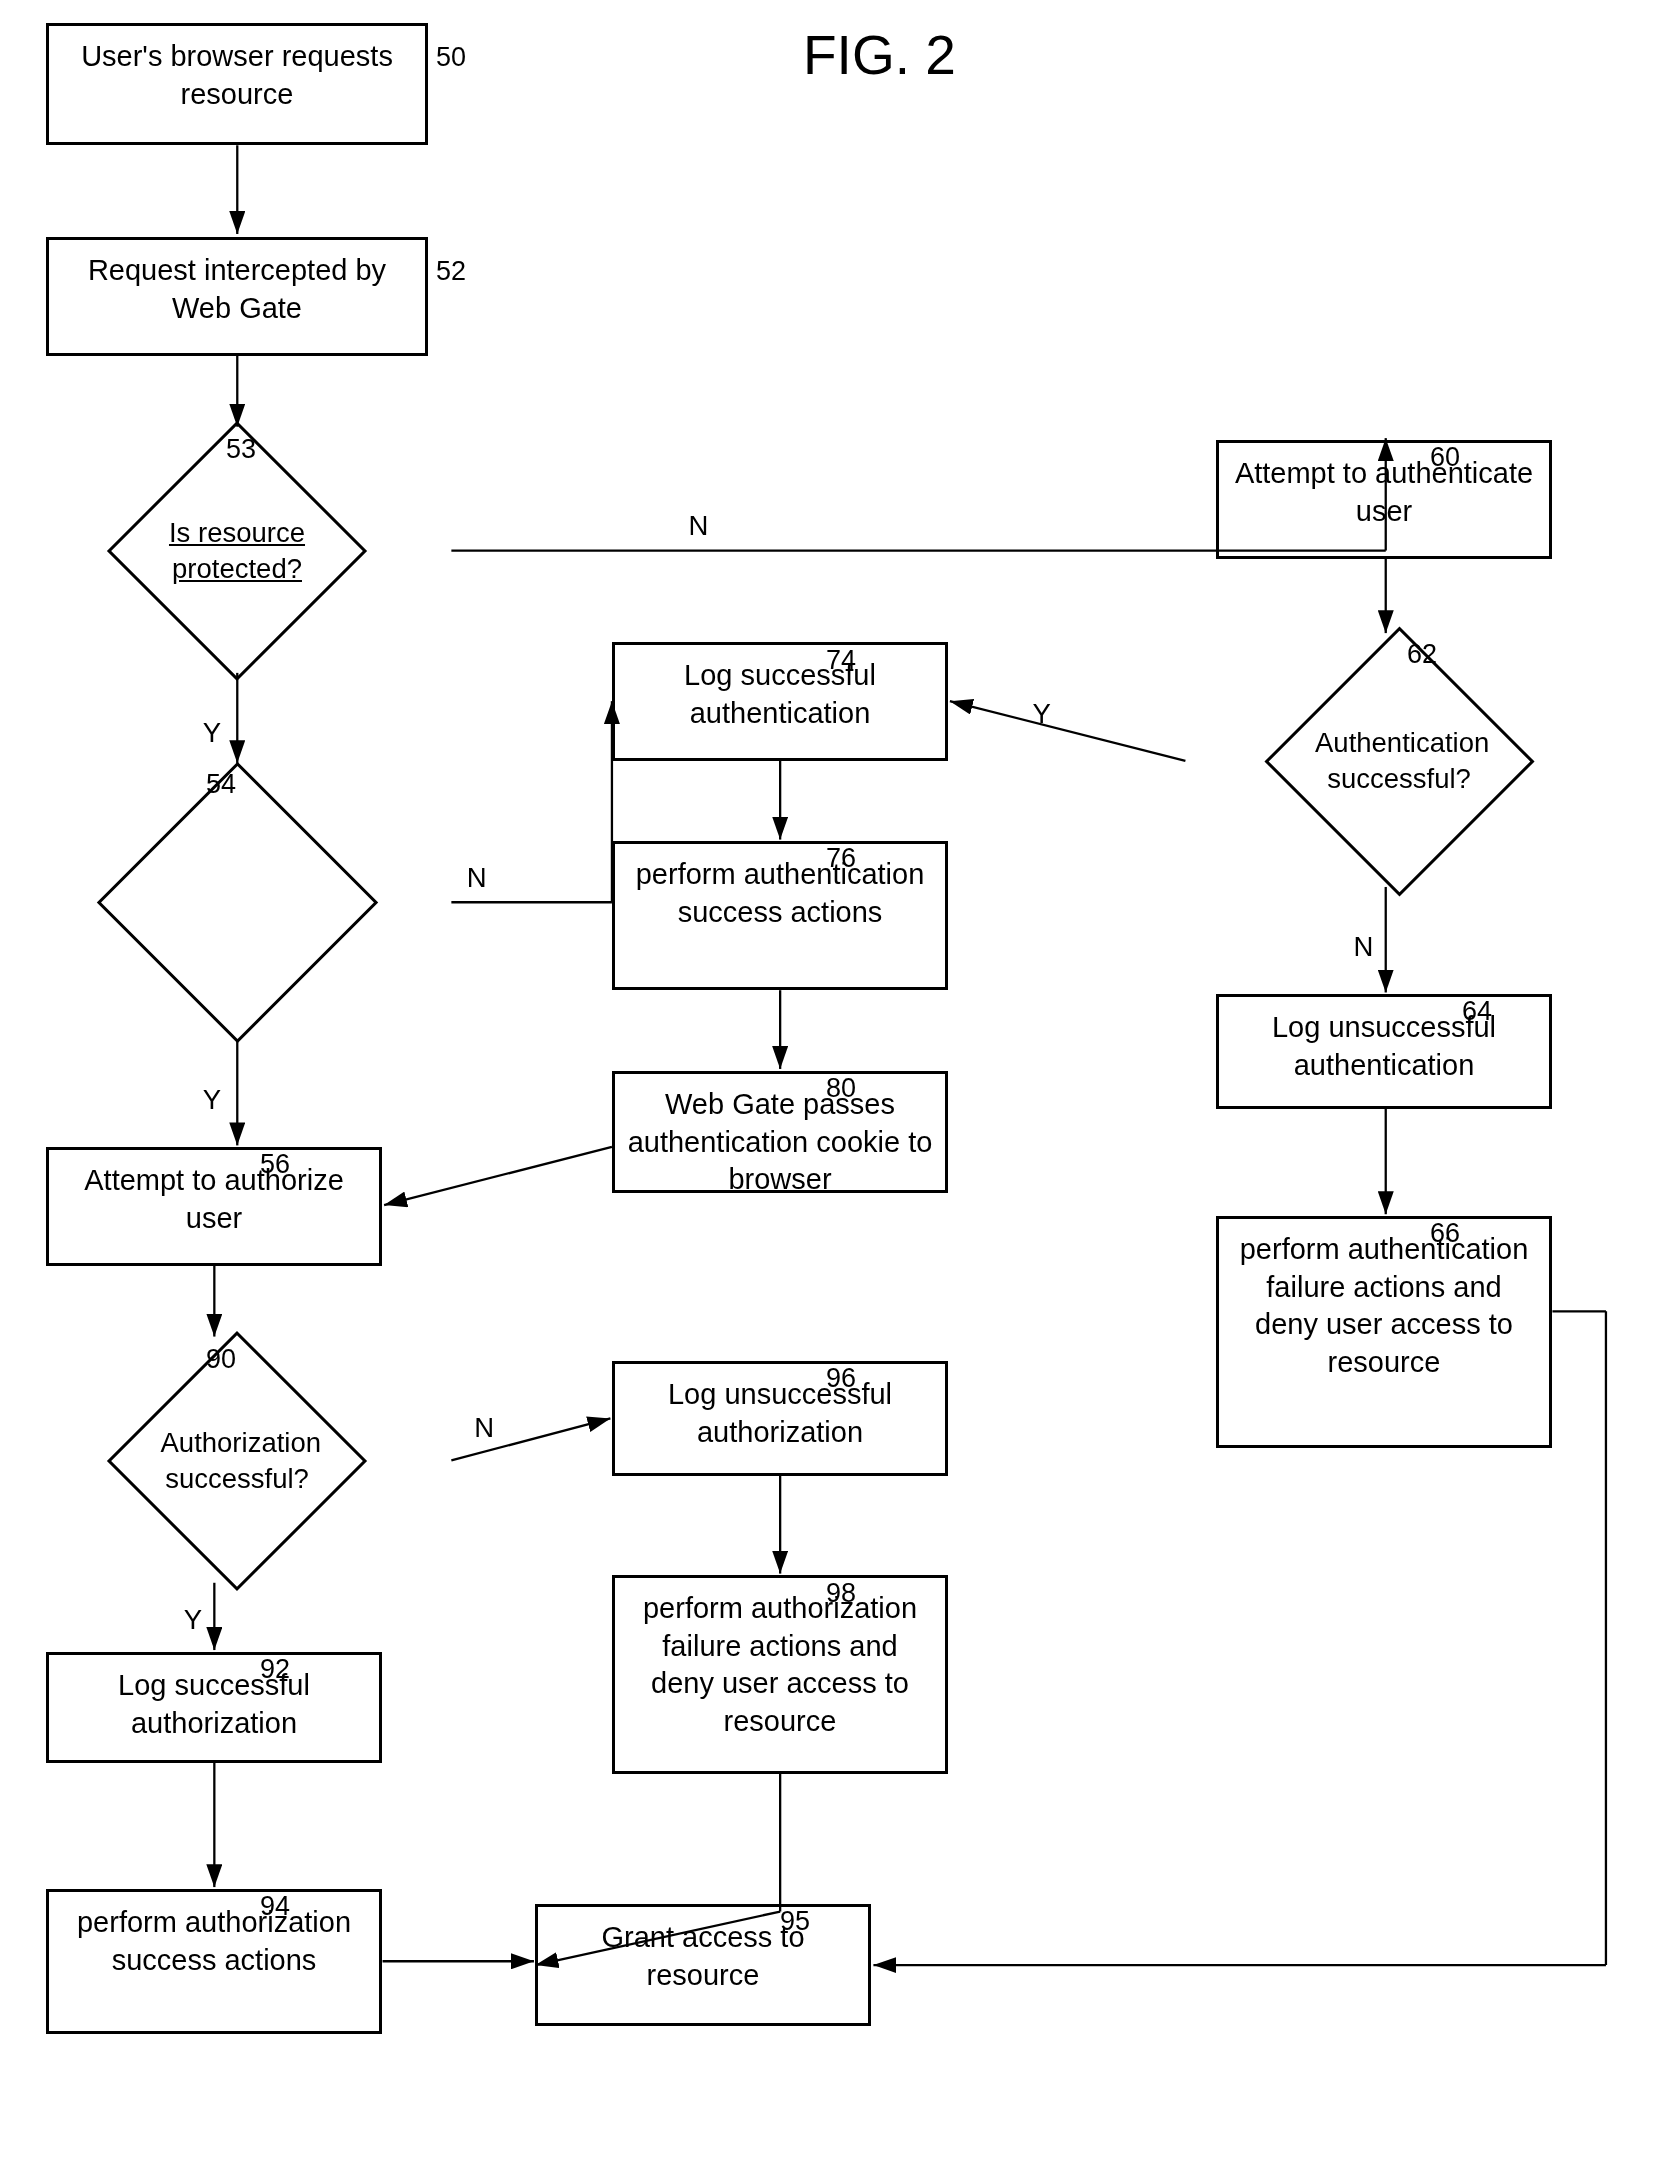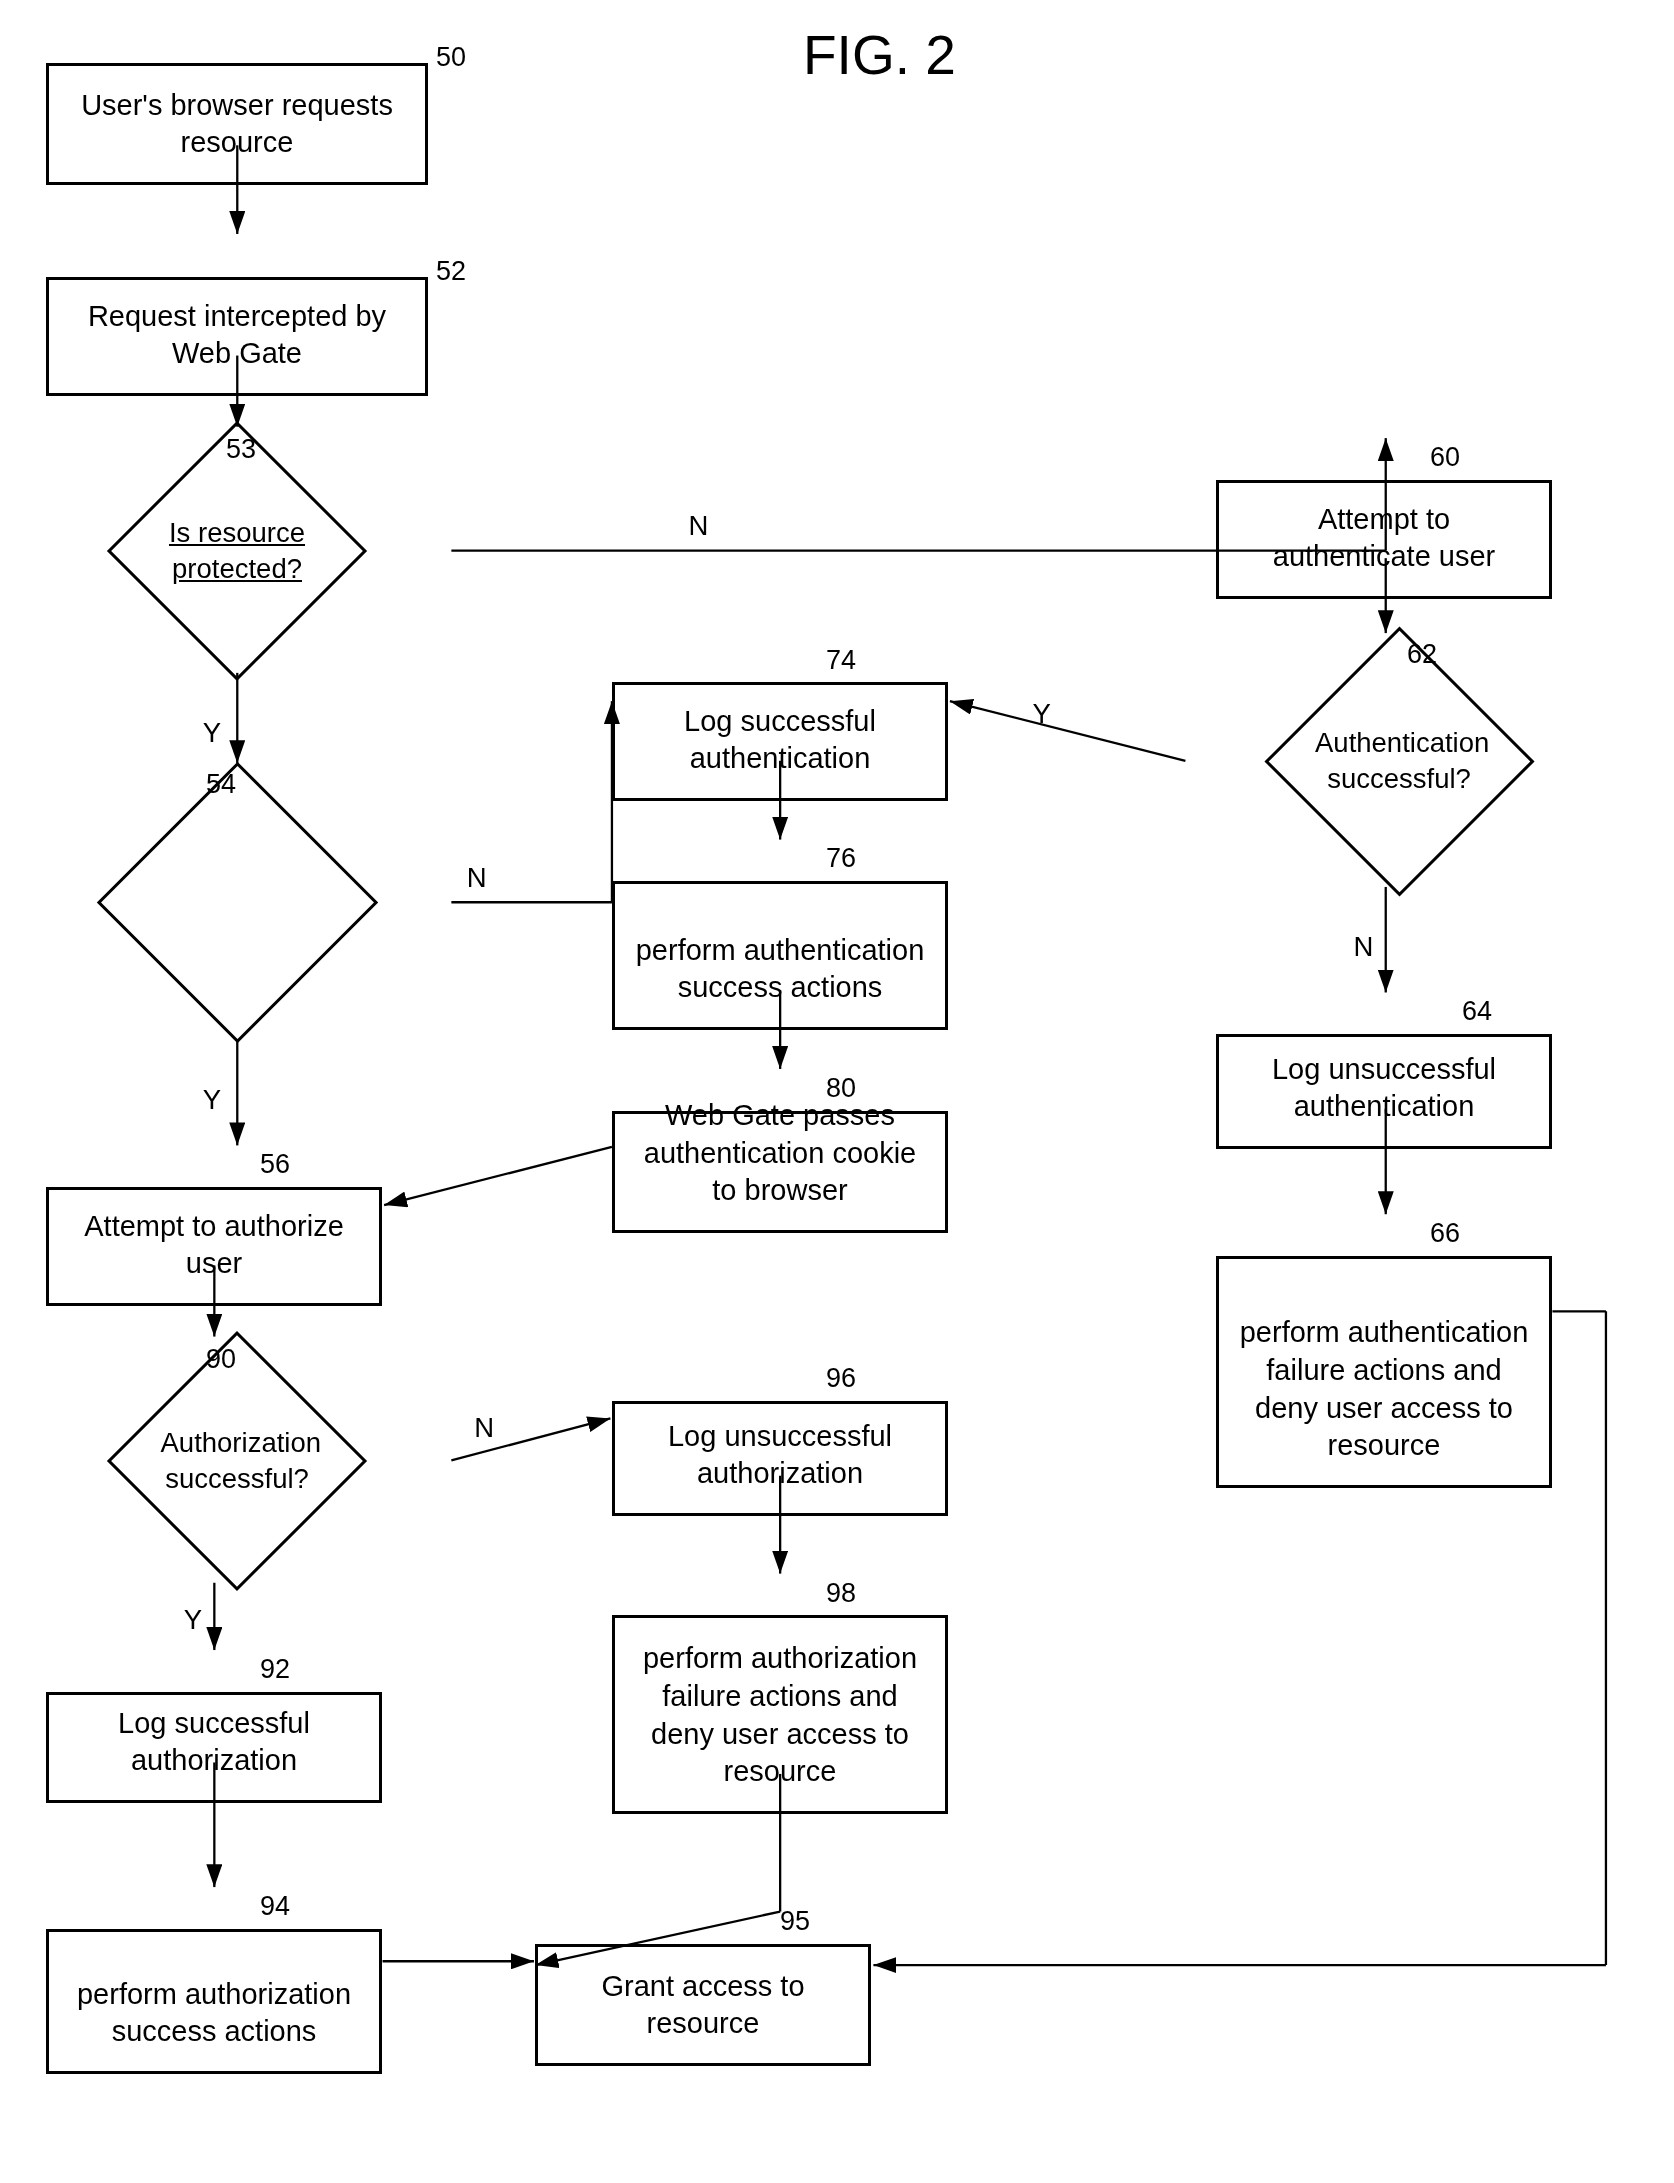--- a/index.html
+++ b/index.html
@@ -20,27 +20,26 @@
       font-weight: normal;
       font-family: Arial, sans-serif;
     }
 
     
     .box {
       position: absolute;
       border: 3.1px solid #000;
       background: #fff;
       display: flex;
-      align-items: flex-end;
+      align-items: flex-start;
       justify-content: center;
       text-align: center;
       font-size: 29px;
       line-height: 1.3;
-      padding: 20px;
-      margin-top: 40px;
+      padding: 12px;
     }
 
     
     .diamond-wrap {
       position: absolute;
       display: flex;
       align-items: center;
       justify-content: center;
     }
     .diamond-wrap .diamond-inner {

